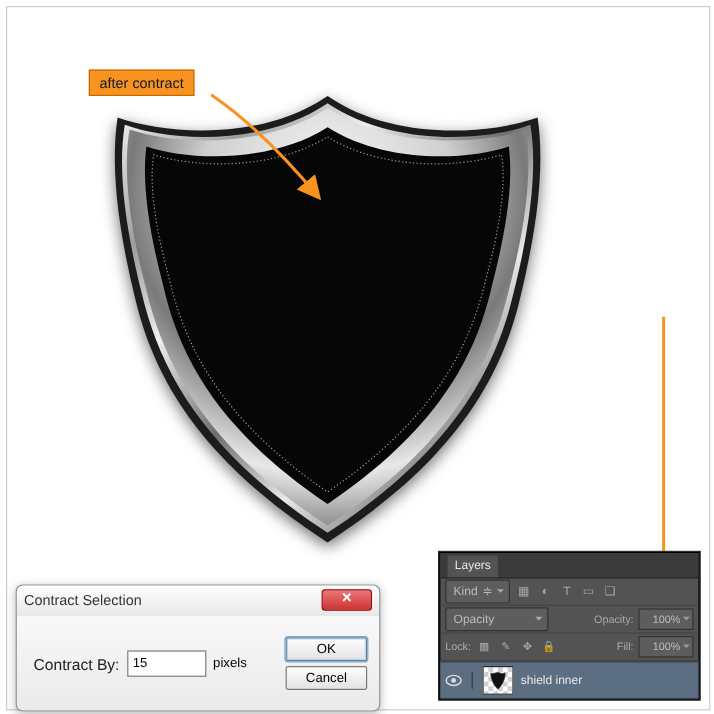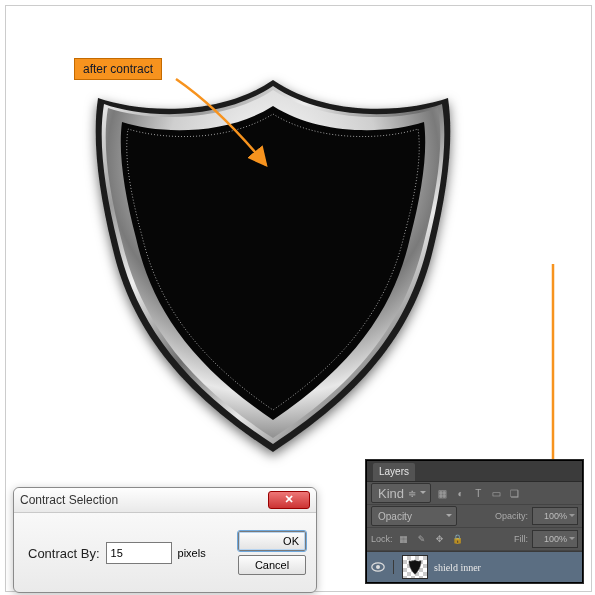--- a/index.html
+++ b/index.html
@@ -118,21 +118,20 @@
     width: 68px;
     height: 20px;
     border: 1px solid #7a7a7a;
     background: linear-gradient(#fdfdfd,#e3e3e3);
     font: inherit;
     border-radius: 2px;
   }
   .dlg-btn.default {
     outline: 1px solid #6fa8dc;
     box-shadow: 0 0 0 1px #b7d4f0 inset;
-    text-align: right;
   }
   
   .layers {
     position: absolute;
     right: 8px;
     bottom: 8px;
     width: 215px;
     background: #535353;
     color: #d9d9d9;
     border: 1px solid #000;
@@ -265,21 +264,20 @@
     background-position: 0 0, 0 4px, 4px -4px, -4px 0px;
     border: 1px solid #2a2a2a;
     position: relative;
     display: flex;
     align-items: center;
     justify-content: center;
   }
   .layer-item .name {
     color: #e9e9e9;
     font-size: 10px;
-    font-family: Liberation Serif, serif;
   }
 </style>
 </head>
 <body>
 
 <div class="canvas-area">
 
   <div class="shield-wrap">
     <svg width="390" height="400" viewBox="0 0 390 400">
       <defs>
@@ -381,21 +379,21 @@
     </div>
   </div>
 
   <div class="layers">
     <div class="tabrow">
       <span class="tab">Layers</span>
     </div>
 
     <div class="row">
       <span class="fakeselect">
-        <span style="font-size:13px;">Kind</span>
+        <span style="font-size:10px;">Kind</span>
         <span style="margin-left:4px;">≑</span>
       </span>
       <span class="mini-icon">▦</span>
       <span class="mini-icon">◐</span>
       <span class="mini-icon">T</span>
       <span class="mini-icon">▭</span>
       <span class="mini-icon">❏</span>
     </div>
 
     <div class="row">

